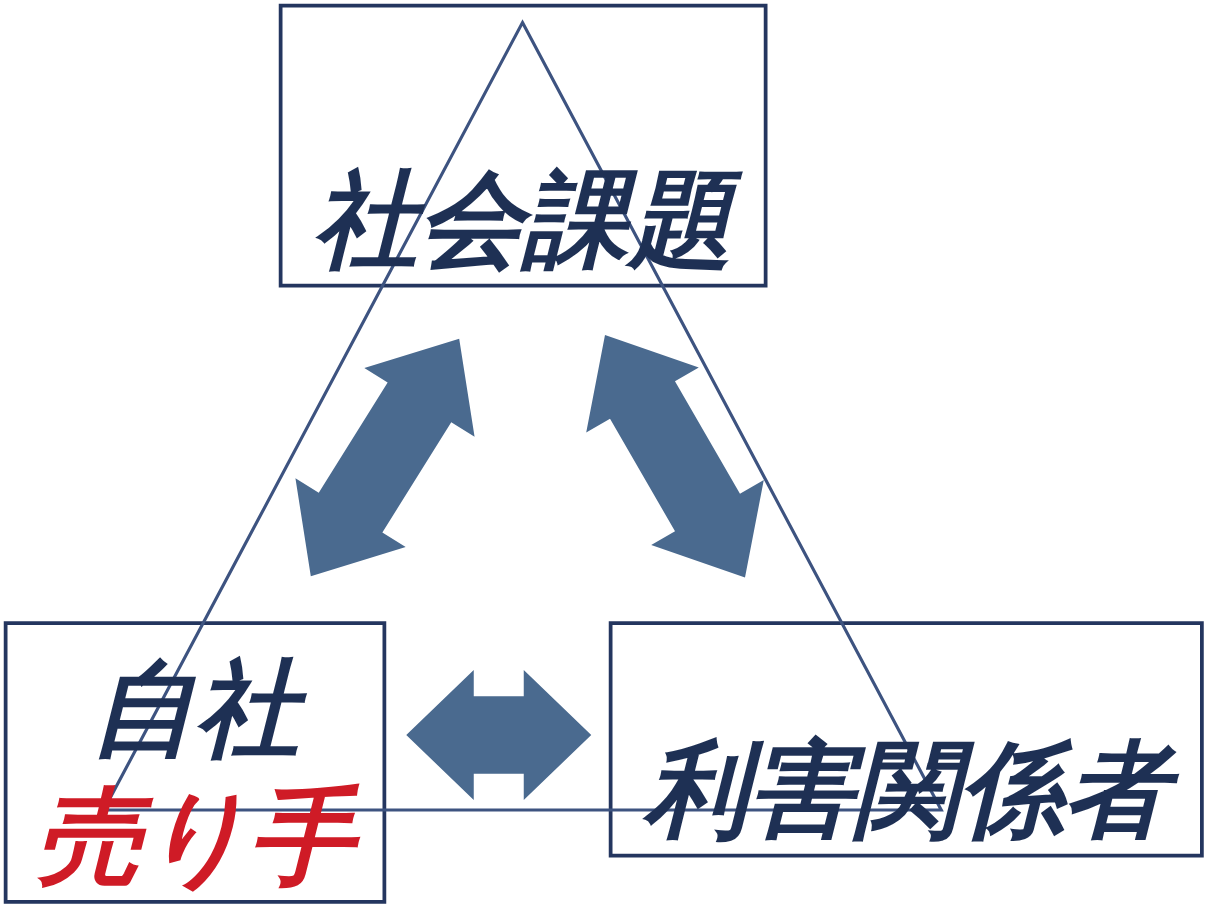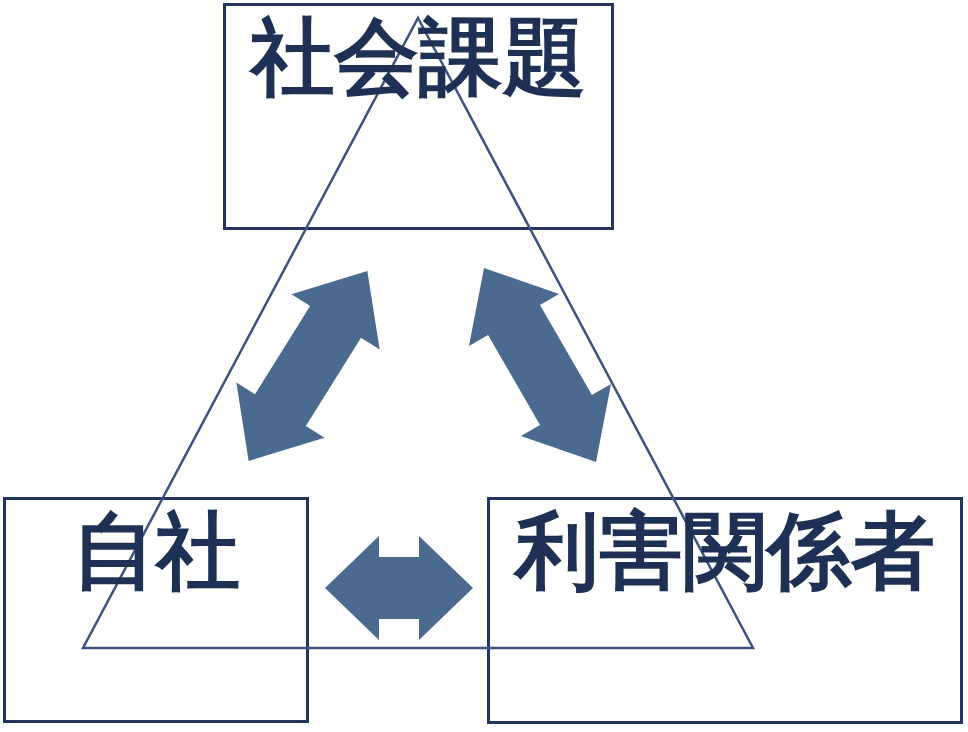--- a/index.html
+++ b/index.html
@@ -6,25 +6,25 @@
   .canvas {
     position:relative; width:968px; height:732px; background:#ffffff;
     overflow:hidden;
     font-family:"DejaVu Sans","Liberation Sans",sans-serif;
   }
   .node {
     position:absolute;
     background:#ffffff;
     border:3px solid var(--box-border,#24365f);
     box-sizing:border-box;
-    display:flex; align-items:flex-start; justify-content:center;
+    display:flex; align-items:flex-end; justify-content:center;font-style:italic;
   }
   .node-top   { left:223px; top:3px;   width:391px; height:227px; }
   .node-left  { left:3px;   top:497px; width:306px; height:226px; }
-  .node-right { left:487px; top:497px; width:476px; height:227px; }
+  .node-right { left:487px; top:497px; width:476px; height:189px; }
   .node-text {
     position:relative; z-index:3;
     text-align:center;
     font-weight:700;
     font-size:84px;
     line-height:102px;
     white-space:nowrap;
     letter-spacing:0px;
   }
   .primary   { color:var(--primary-text,#1e3054); }
@@ -40,20 +40,21 @@
 
   <div class="node node-top">
     <div class="node-text">
       <div class="primary">社会課題</div>
     </div>
   </div>
 
   <div class="node node-left">
     <div class="node-text">
       <div class="primary">自社</div>
+      <div class="secondary">売り手</div>
     </div>
   </div>
 
   <div class="node node-right">
     <div class="node-text">
       <div class="primary">利害関係者</div>
     </div>
   </div>
 
   <svg class="overlay" width="968" height="732" viewBox="0 0 968 732">

